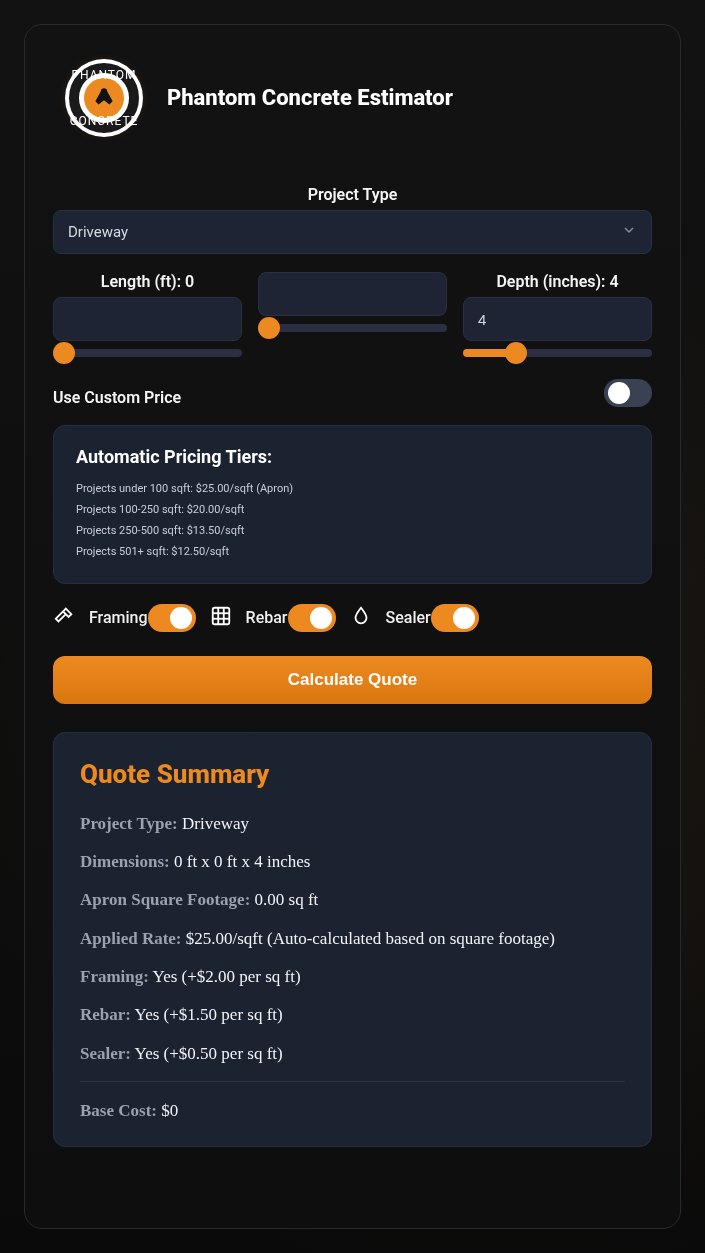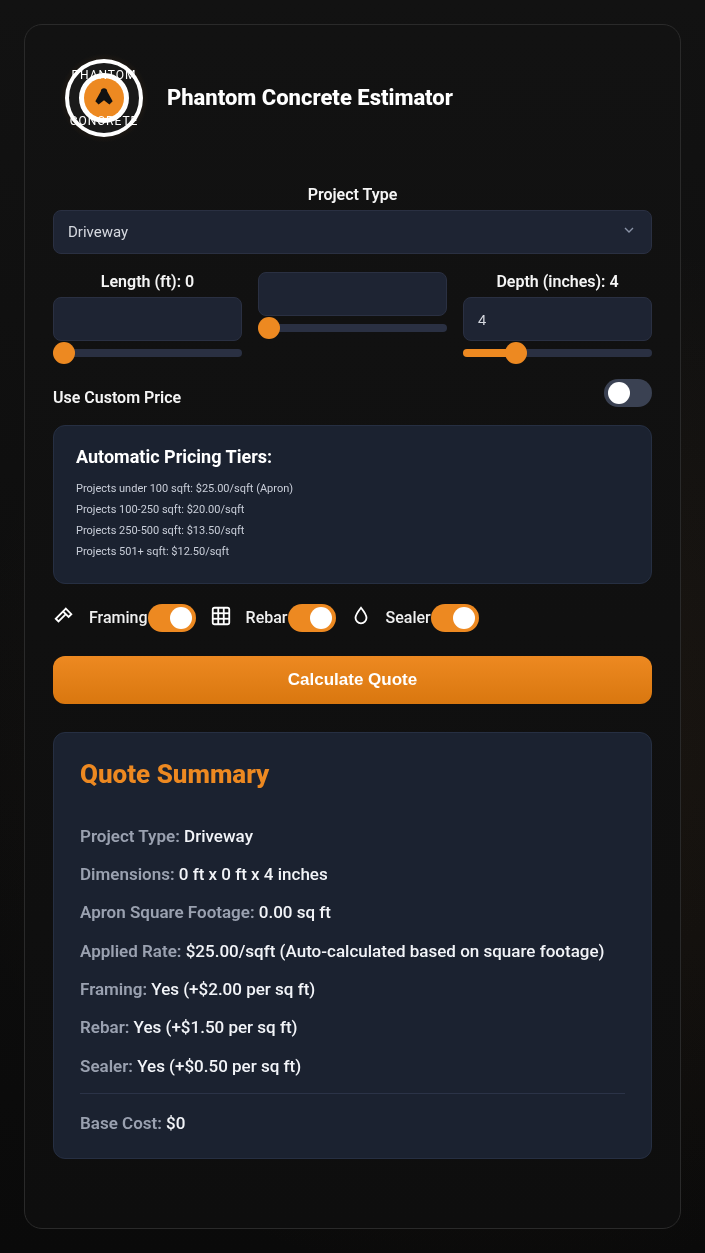--- a/index.html
+++ b/index.html
@@ -176,24 +176,24 @@
 
   .summary {
     background: #1b2230;
     border: 1px solid #262f42;
     border-radius: 12px;
     padding: 26px 26px 10px 26px;
     margin-top: 10px;
   }
   .summary h2 {
     color: #ED8921; font-size: 26px; font-weight: 800;
-    margin-bottom: 34px;
+    margin-bottom: 22px;
   }
   .summary .line {
-    font-size: 17px; line-height: 1.55; margin-bottom: 12px;
+    font-size: 17px; line-height: 1.55; margin-bottom: 12px; font-family: Liberation Serif, serif;
   }
   .summary .line .lab { color:#9aa1b0; font-weight:600; }
   .summary .line .val { color:#f2f4f8; font-weight:500; }
   .hr {
     border: none; border-top:1px solid #2b3347; margin: 14px 0 16px 0;
   }
 </style>
 </head>
 <body>
 

